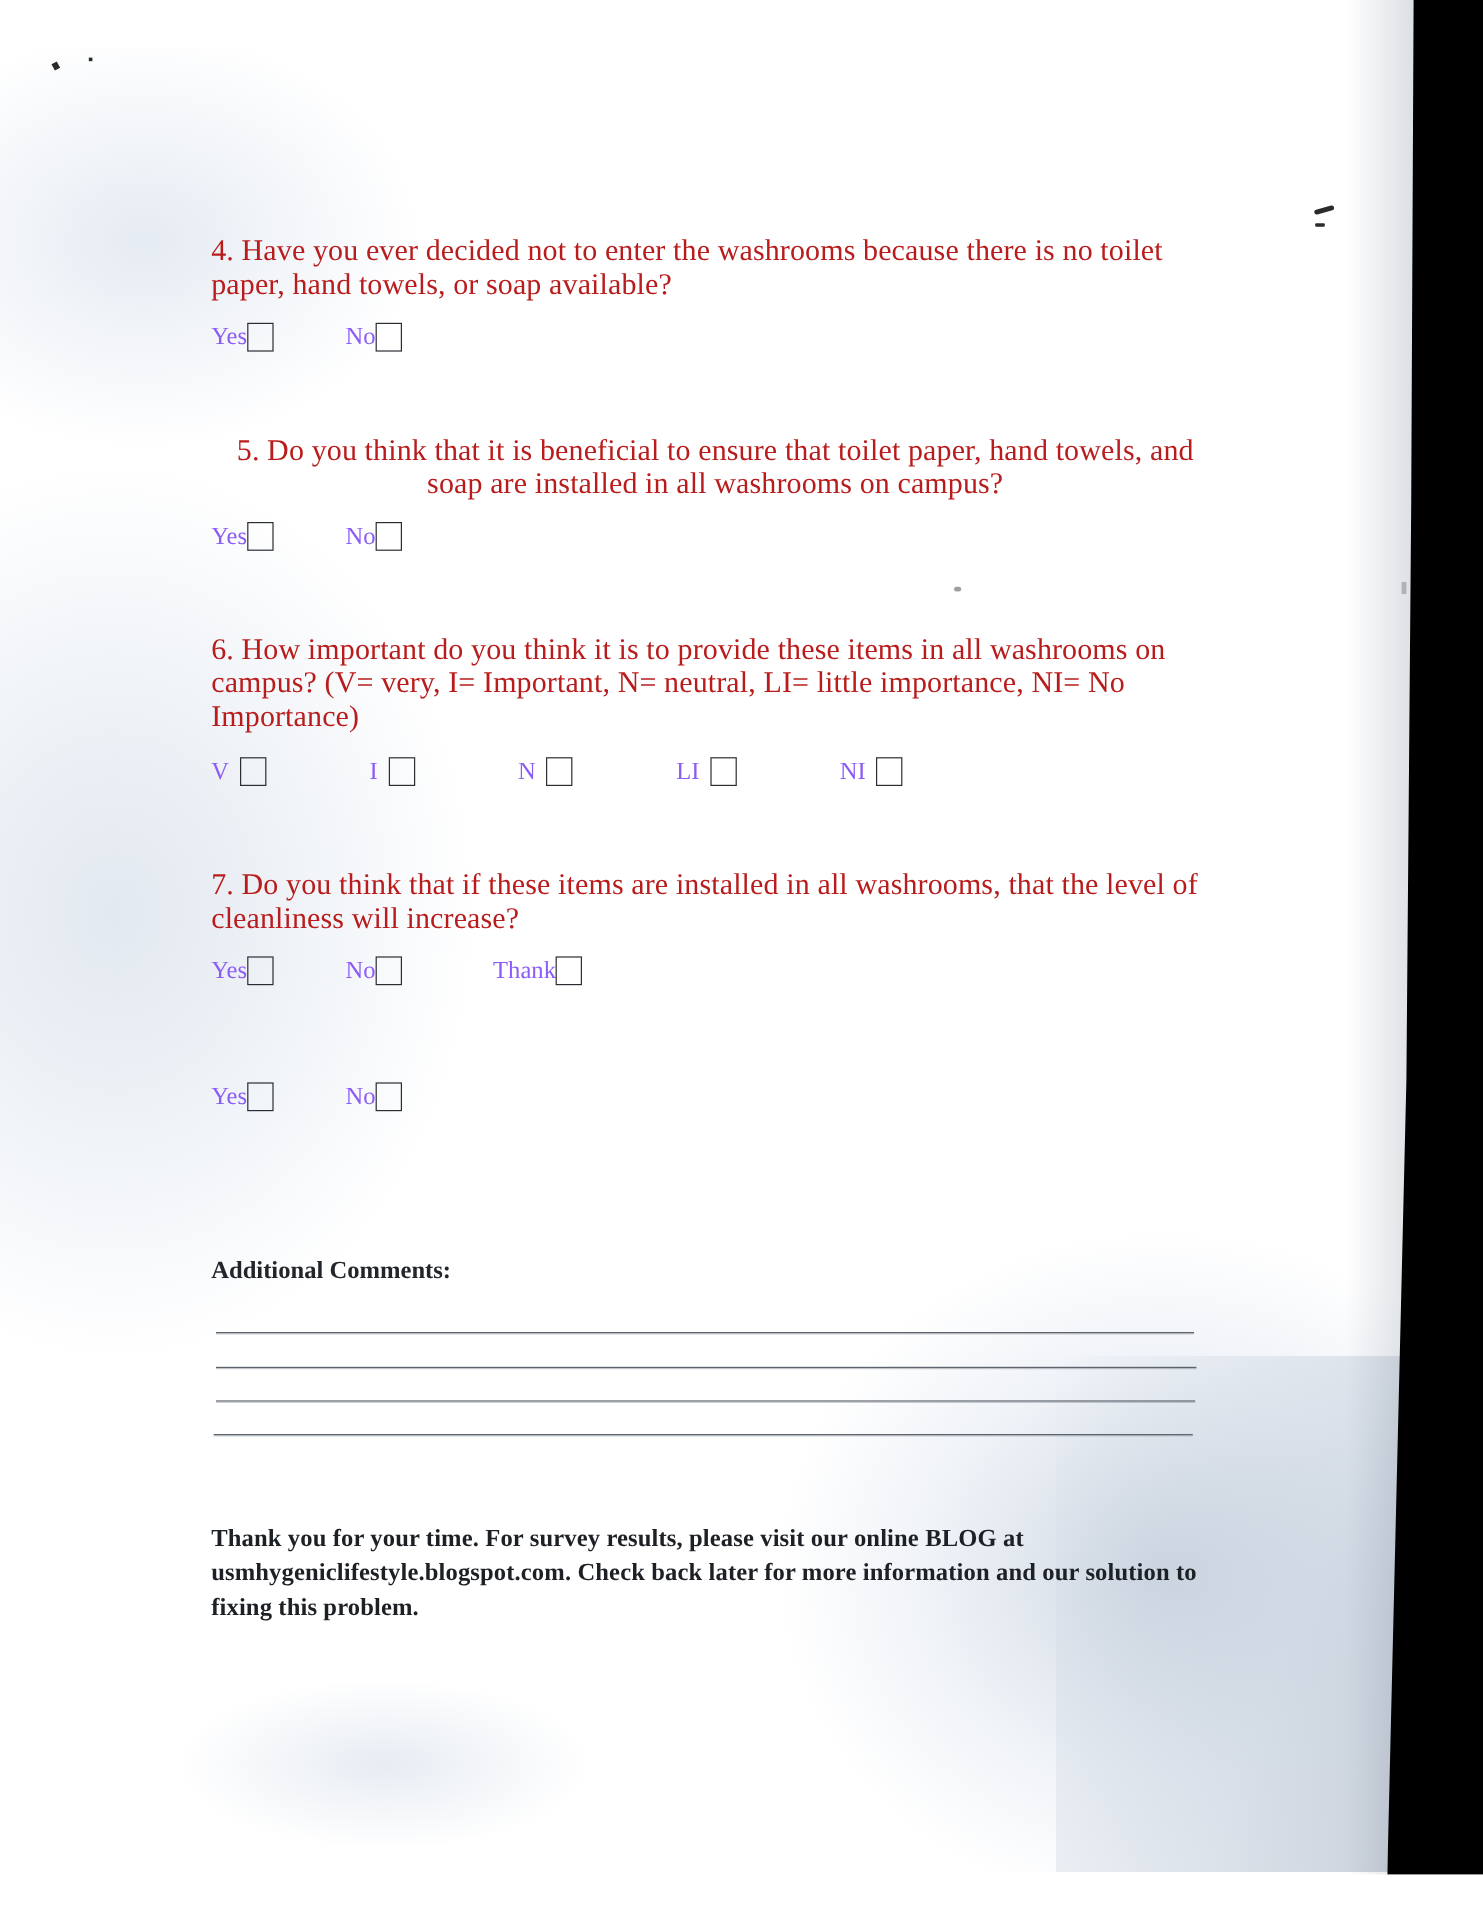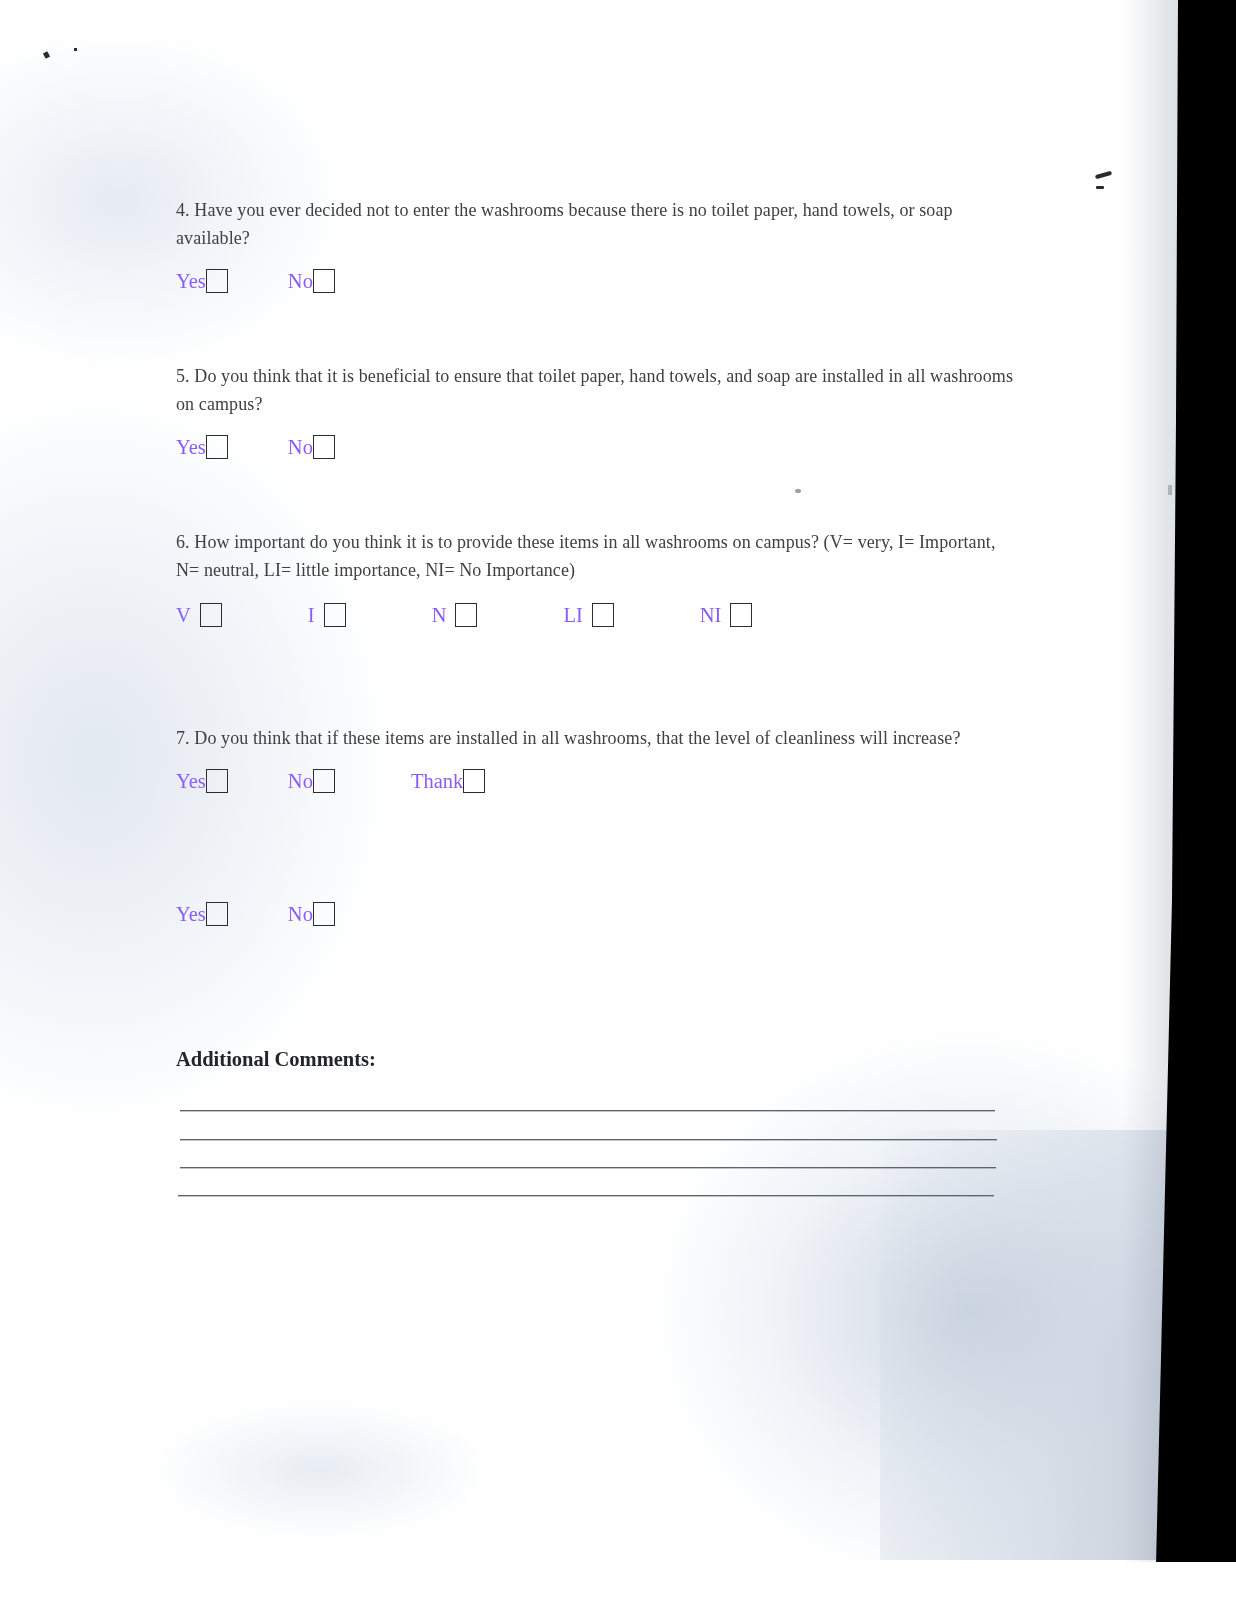--- a/index.html
+++ b/index.html
@@ -102,23 +102,23 @@
   .speck {
     position: absolute;
     background: #2b2b2b;
     pointer-events: none;
   }
   .question {
     position: absolute;
     width: 824px;
   }
   .qtext {
-    font-size: 18px;
+    font-size: 25px;
     line-height: 28px;
-    color: #404040;
+    color: #b91c1c;
     letter-spacing: 0.1px;
   }
   .options {
     margin-top: 17px;
     display: flex;
     align-items: flex-start;
   }
   .opt {
     display: inline-flex;
     align-items: center;
@@ -188,21 +188,21 @@
         <span class="lbl">Yes</span>
         <span class="box"></span>
       </span>
       <span class="opt">
         <span class="lbl">No</span>
         <span class="box"></span>
       </span>
     </div>
   </div>
 
-  <div class="question" style="left:176px; top:362px; width:840px;">
+  <div class="question" style="left:176px; top:362px; width:840px;text-align:center;">
     <div class="qtext">5. Do you think that it is beneficial to ensure that toilet paper, hand towels, and soap are installed in all washrooms on campus?</div>
     <div class="options">
       <span class="opt gap-a">
         <span class="lbl">Yes</span>
         <span class="box"></span>
       </span>
       <span class="opt">
         <span class="lbl">No</span>
         <span class="box"></span>
       </span>
@@ -266,18 +266,19 @@
     </div>
   </div>
 
   <div class="comments-label" style="left:176px; top:1048px;font-weight:bold;">Additional Comments:</div>
 
   <div class="rule" style="left:180px; top:1110px; width:815px;"></div>
   <div class="rule" style="left:180px; top:1139px; width:817px;"></div>
   <div class="rule" style="left:180px; top:1167px; width:816px;"></div>
   <div class="rule" style="left:178px; top:1195px; width:816px;"></div>
 
+  <div class="footer" style="left:176px; top:1268px;">Thank you for your time. For survey results, please visit our online BLOG at usmhygeniclifestyle.blogspot.com. Check back later for more information and our solution to fixing this problem.</div>
 
   <div class="scan-edge-soft"></div>
   <div class="scan-edge"></div>
   <div class="bottom-white"></div>
 
 </div>
 
 </body></html>

